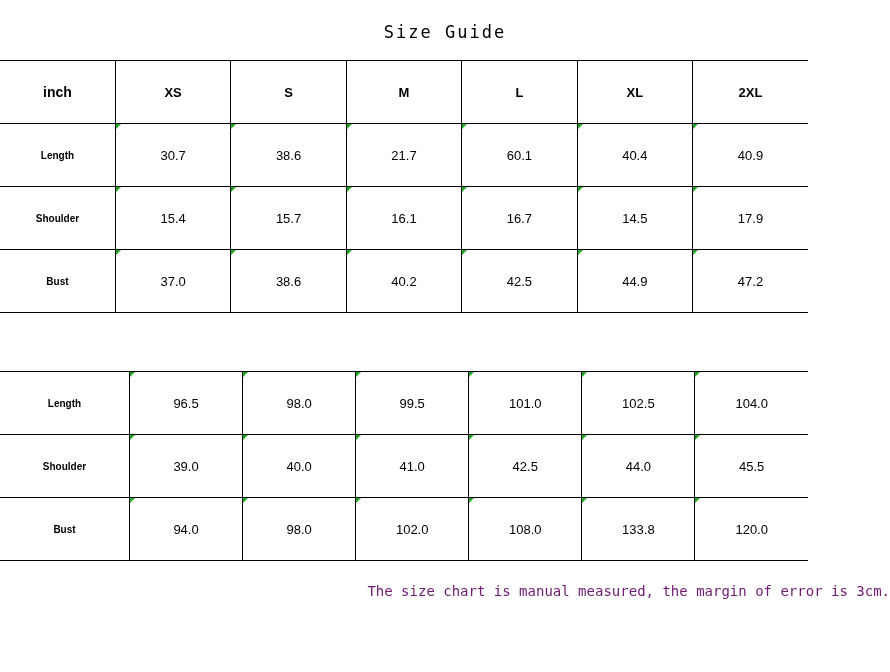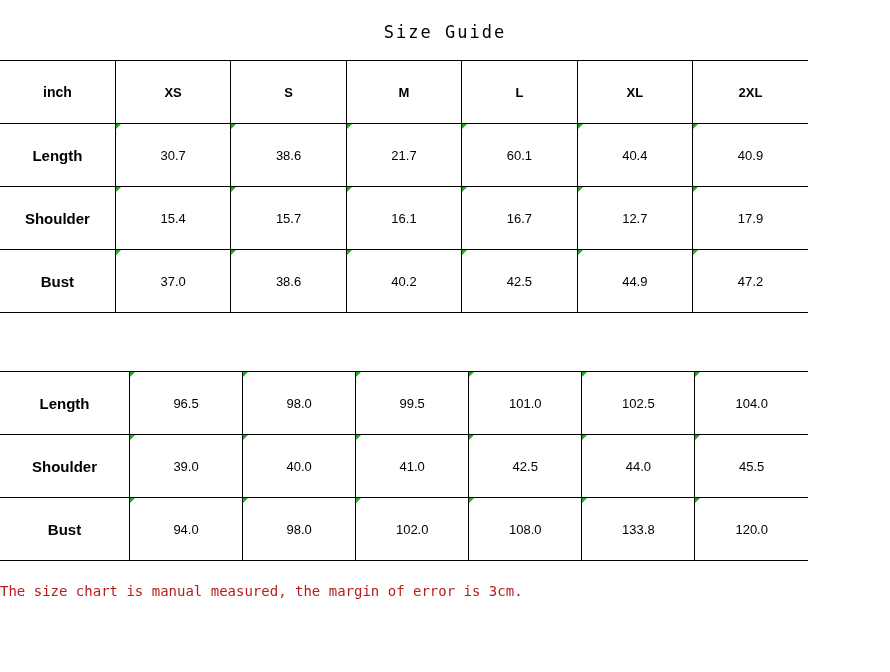--- a/index.html
+++ b/index.html
@@ -56,21 +56,21 @@
     background: #ffffff;
   }
   table.size-table tr:last-child td {
     border-bottom: none;
   }
   table.size-table td:last-child {
     border-right: none;
   }
   table.size-table td.rowhead {
     font-weight: bold;
-    font-size: 15px;
+    font-size: 10px;
     width: 127px;
   }
   table.size-table td.colhead {
     font-weight: bold;
     font-size: 13px;
   }
   table.size-table td.unit {
     font-weight: bold;
     font-size: 14px;
   }
@@ -84,25 +84,25 @@
     border-top: 5px solid #1faa1f;
     border-right: 5px solid transparent;
   }
 
   .gap {
     height: 58px;
     background: #ffffff;
   }
 
   .footnote {
-    text-align: left;
+    text-align: right;
     font-family: "DejaVu Sans Mono", monospace;
     font-size: 14px;
     padding-top: 22px;
-    color: #b91c1c;
+    color: #701a75;
   }
 </style>
 </head>
 <body>
 
 <div class="page">
 
   <div class="title">Size Guide</div>
 
   <div class="table-wrap">
@@ -125,21 +125,21 @@
         <td class="marked">60.1</td>
         <td class="marked">40.4</td>
         <td class="marked">40.9</td>
       </tr>
       <tr>
         <td class="rowhead">Shoulder</td>
         <td class="marked">15.4</td>
         <td class="marked">15.7</td>
         <td class="marked">16.1</td>
         <td class="marked">16.7</td>
-        <td class="marked">12.7</td>
+        <td class="marked">14.5</td>
         <td class="marked">17.9</td>
       </tr>
       <tr>
         <td class="rowhead">Bust</td>
         <td class="marked">37.0</td>
         <td class="marked">38.6</td>
         <td class="marked">40.2</td>
         <td class="marked">42.5</td>
         <td class="marked">44.9</td>
         <td class="marked">47.2</td>

